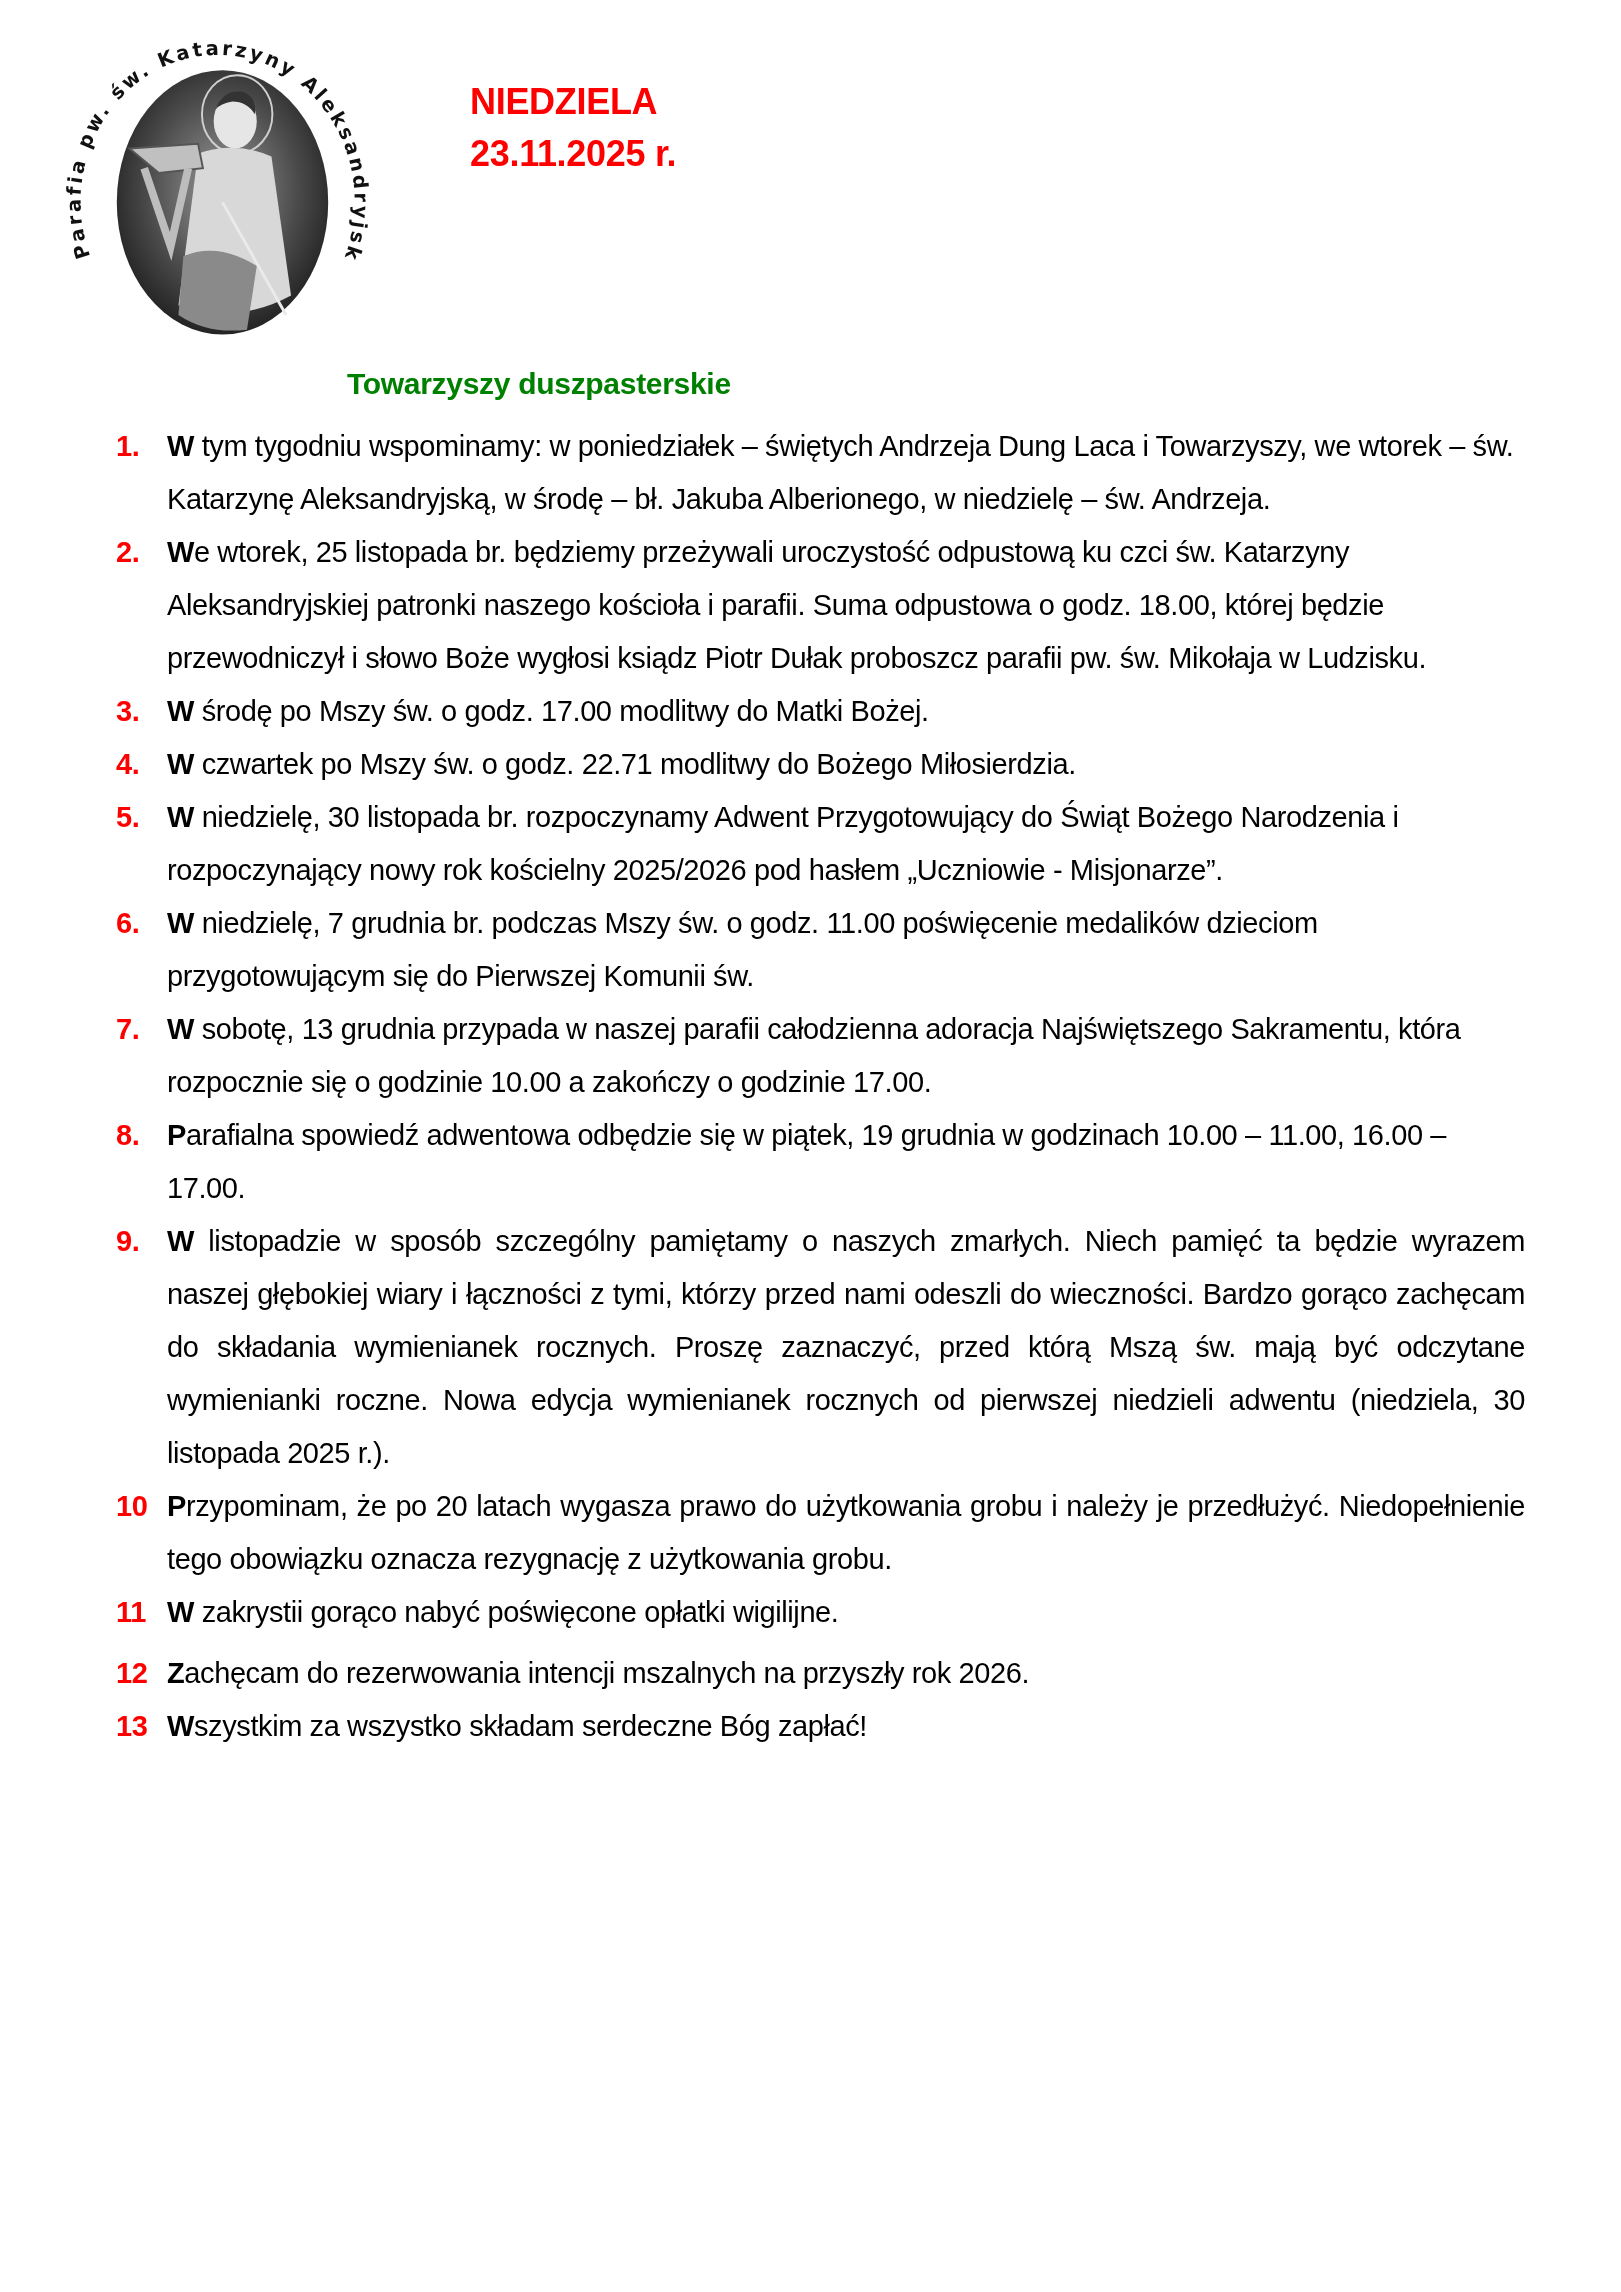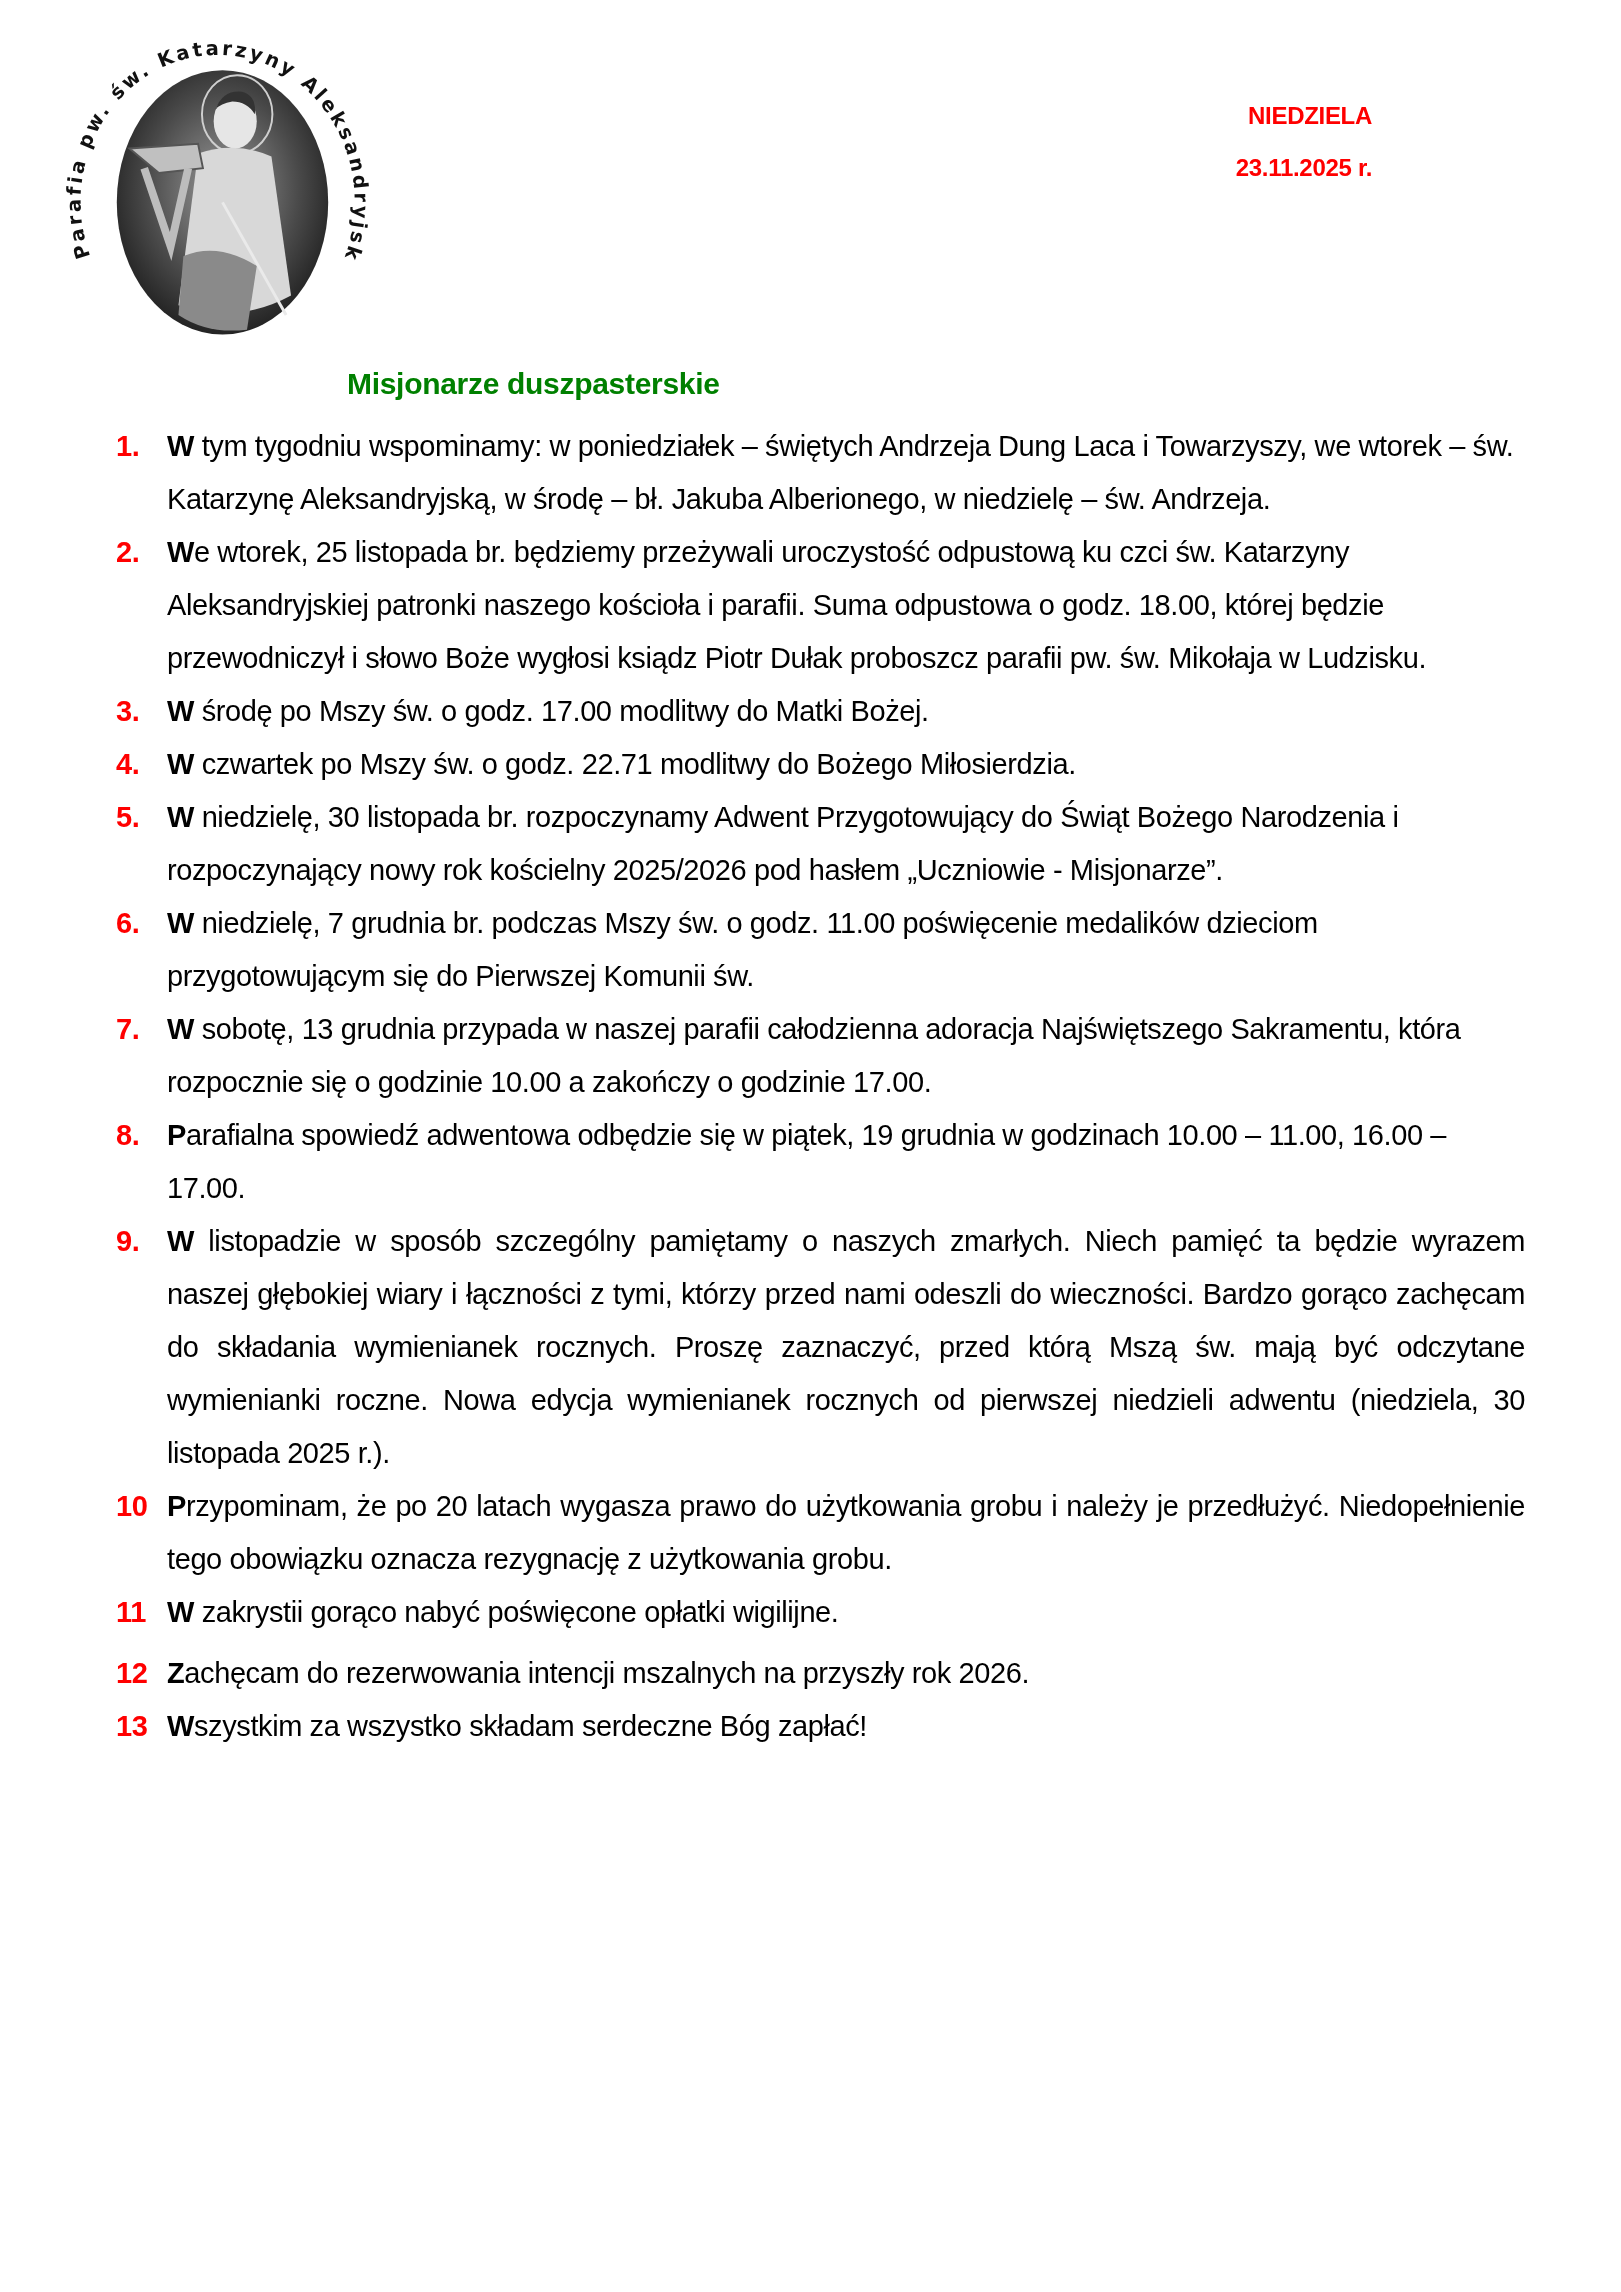--- a/index.html
+++ b/index.html
@@ -5,23 +5,23 @@
   html, body { margin: 0; padding: 0; background: #ffffff; }
   body {
     width: 1621px; height: 2293px; position: relative; overflow: hidden;
     font-family: "Liberation Sans", "DejaVu Sans", sans-serif;
     color: #000;
   }
   .logo {
     position: absolute; left: 61px; top: 31px; width: 323px; height: 333px;
   }
   .header {
-    position: absolute; left: 470px; top: 90px; width: 902px;
-    text-align: right; color: #ff0000; font-weight: bold;
-    font-size: 24px; line-height: 52px; letter-spacing: -0.3px;
+    position: absolute; left: 470px; top: 76px; width: 902px;
+    text-align: left; color: #ff0000; font-weight: bold;
+    font-size: 36px; line-height: 52px; letter-spacing: -0.3px;
   }
   .section-title {
     position: absolute; left: 347px; top: 367px;
     color: #008000; font-weight: bold; font-size: 30px; letter-spacing: -0.3px;
   }
   .list { position: absolute; left: 116px; top: 420px; width: 1409px; }
   .item { position: relative; padding-left: 51px; font-size: 29px; line-height: 53px; letter-spacing: -0.4px; }
   .item.justify .body { text-align: justify; text-align-last: left; display: block; }
   .num { position: absolute; left: 0; top: 0; color: #ff0000; font-weight: bold; }
   .lead { font-weight: bold; }
@@ -58,21 +58,21 @@
       <textPath href="#arcTop">Parafia pw. św. Katarzyny Aleksandryjskiej w Węglewie</textPath>
     </text>
   </svg>
 </div>
 
 <div class="header">
   <div>NIEDZIELA</div>
   <div>23.11.2025 r.</div>
 </div>
 
-<div class="section-title">Misjonarze duszpasterskie</div>
+<div class="section-title">Towarzyszy duszpasterskie</div>
 
 <div class="list">
   <div class="item">
     <span class="num">1.</span>
     <span class="body"><span class="lead">W</span><span> tym tygodniu wspominamy:  w poniedziałek – świętych Andrzeja Dung Laca i Towarzyszy, we wtorek – św. Katarzynę Aleksandryjską, w środę – bł. Jakuba Alberionego, w niedzielę – św. Andrzeja.</span></span>
   </div>
   <div class="item">
     <span class="num">2.</span>
     <span class="body"><span class="lead">W</span><span>e wtorek, 25 listopada br. będziemy przeżywali uroczystość odpustową ku czci św. Katarzyny Aleksandryjskiej patronki naszego kościoła i parafii. Suma odpustowa o godz. 18.00, której będzie przewodniczył i słowo Boże wygłosi ksiądz Piotr Dułak proboszcz parafii pw. św. Mikołaja w Ludzisku.</span></span>
   </div>

